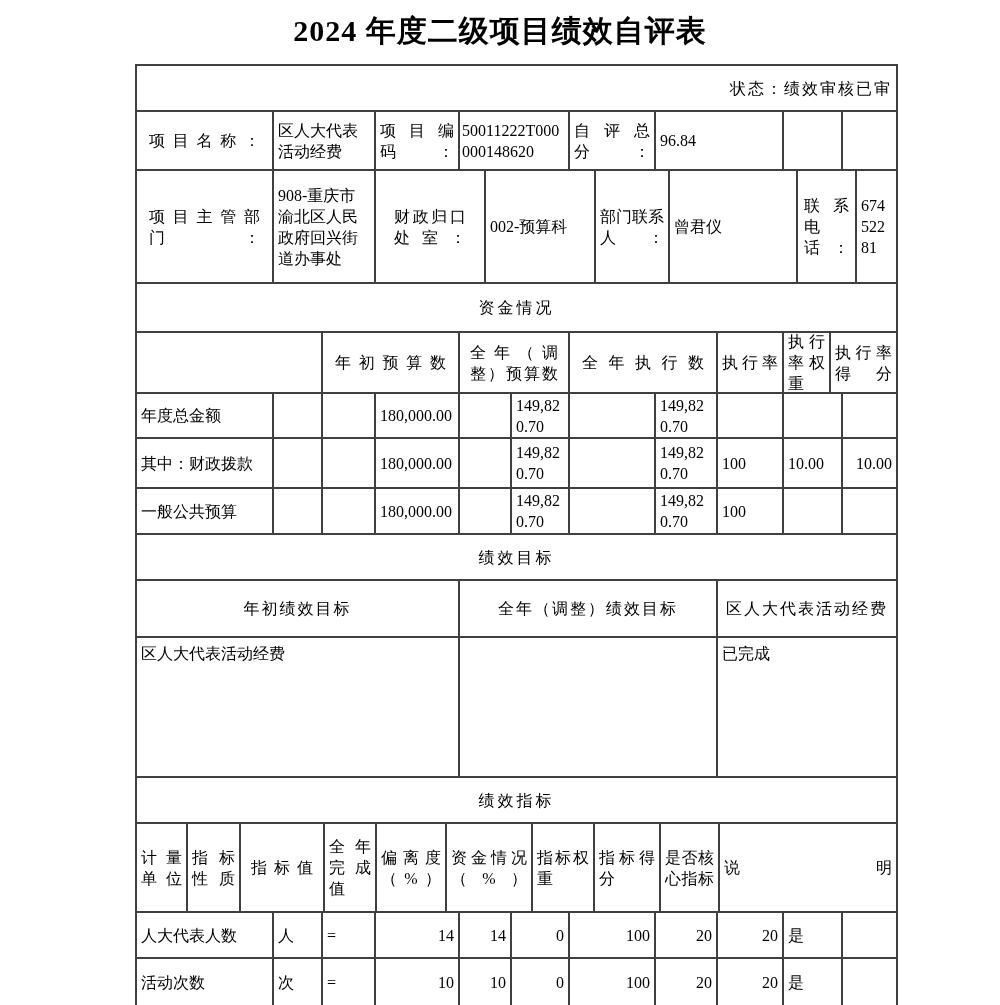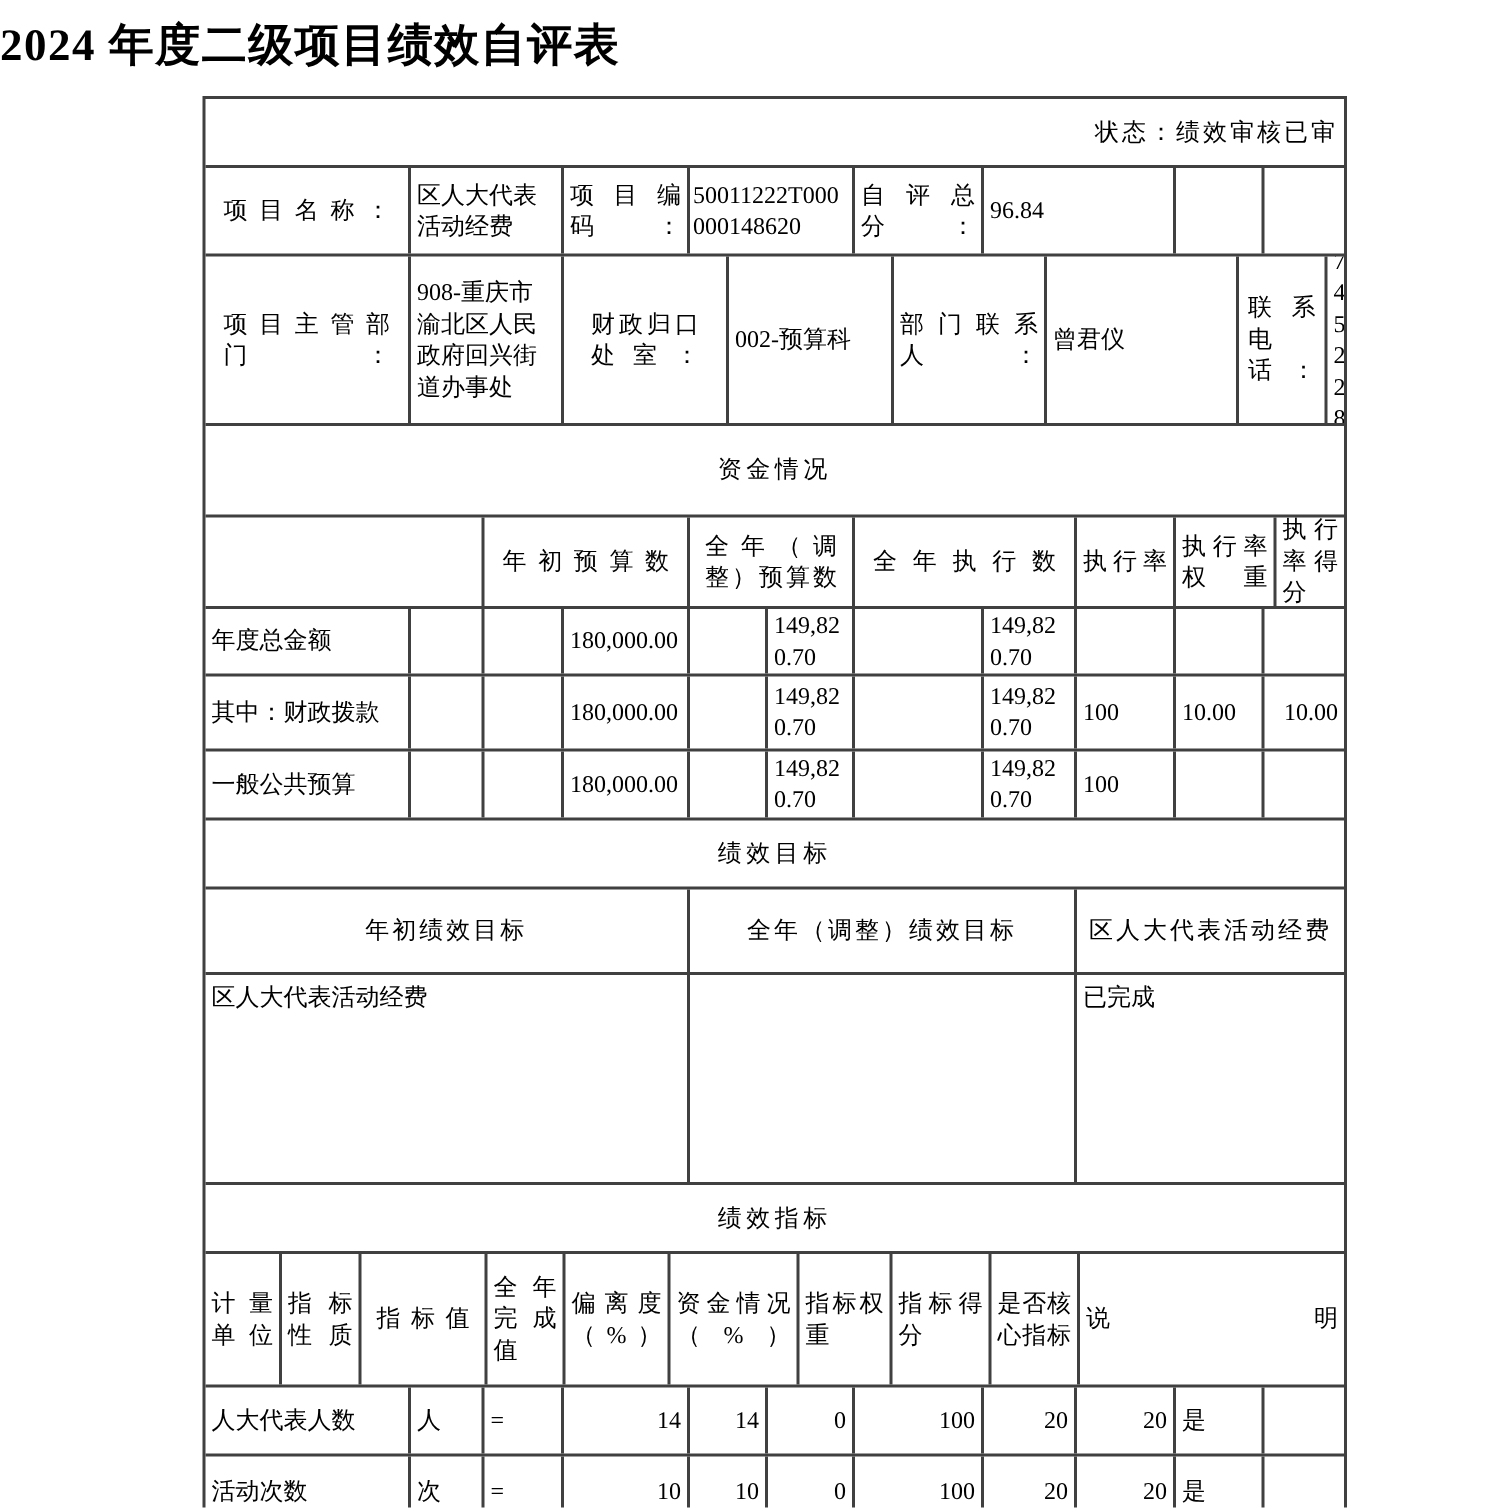--- a/index.html
+++ b/index.html
@@ -1,18 +1,18 @@
 <!DOCTYPE html>
 <html><head>
 <meta charset="utf-8">
 <style>
   html,body{margin:0;padding:0;background:#fff;}
   body{width:1000px;height:1005px;overflow:hidden;color:#000;
        font-family:"Liberation Serif","DejaVu Serif",serif;}
-  .page-title{margin:10px 0 0 0;font-size:30px;font-weight:bold;
+  .page-title{margin:10px 0 0 0;text-align:center;font-size:30px;font-weight:bold;
               letter-spacing:1px;line-height:42px;}
   .doc{box-sizing:border-box;width:763px;margin:12px 0 4px 135px;
        border:2px solid #404040;background:#fff;}
   .row{display:flex;box-sizing:border-box;border-top:2px solid #404040;align-items:stretch;}
   .row:first-child{border-top:none;}
   .c{box-sizing:border-box;flex:0 0 auto;border-left:2px solid #404040;
      display:grid;align-content:center;padding:2px 4px;font-size:16px;line-height:21px;
      overflow:hidden;text-align:left;}
   .c:first-child{border-left:none;}
   .fx{flex:1 1 auto;}
@@ -47,37 +47,37 @@
     <div class="c" style="width:128px">96.84</div>
     <div class="c" style="width:59px"></div>
     <div class="c fx"></div>
   </div>
 
   <div class="row" style="height:113px">
     <div class="c jd jdw" style="width:135px">项目主管部门：</div>
     <div class="c" style="width:102px">908-重庆市渝北区人民政府回兴街道办事处</div>
     <div class="c jd jdx" style="width:110px">财政归口处室：</div>
     <div class="c" style="width:110px">002-预算科</div>
-    <div class="c jd" style="width:102px">部门联系人：</div>
+    <div class="c jd" style="width:74px">部门联系人：</div>
     <div class="c" style="width:128px">曾君仪</div>
     <div class="c jd" style="width:59px;padding:2px 6px">联系电话：</div>
     <div class="c fx ba">67452281</div>
   </div>
 
-  <div class="row" style="height:61px">
+  <div class="row" style="height:49px">
     <div class="c fx sect">资金情况</div>
   </div>
 
   <div class="row" style="height:61px">
     <div class="c" style="width:184px"></div>
     <div class="c jd jdw" style="width:137px">年初预算数</div>
     <div class="c jd" style="width:110px;padding:2px 10px">全年（调整）预算数</div>
     <div class="c jd jdw" style="width:148px">全年执行数</div>
     <div class="c jd" style="width:66px">执行率</div>
-    <div class="c jd" style="width:67px">执行率权重</div>
+    <div class="c jd" style="width:47px">执行率权重</div>
     <div class="c fx jd">执行率得分</div>
   </div>
 
   <div class="row" style="height:45px">
     <div class="c" style="width:135px">年度总金额</div>
     <div class="c" style="width:49px"></div>
     <div class="c" style="width:53px"></div>
     <div class="c ba" style="width:84px">180,000.00</div>
     <div class="c" style="width:52px"></div>
     <div class="c ba" style="width:58px">149,820.70</div>

